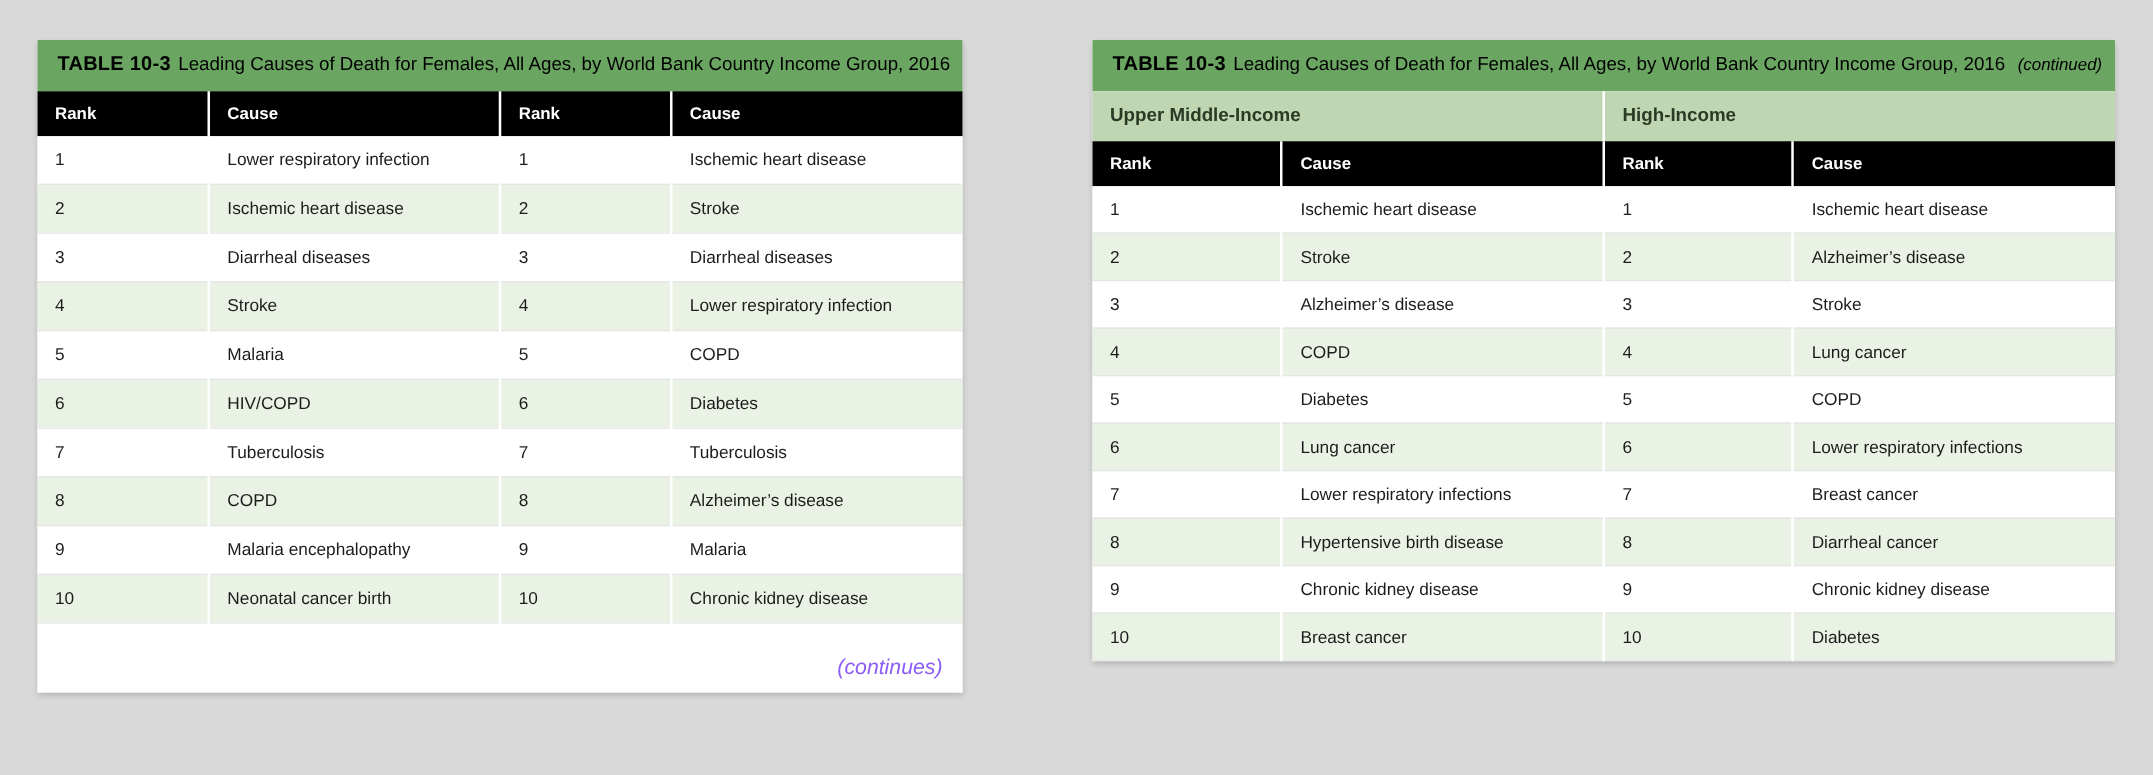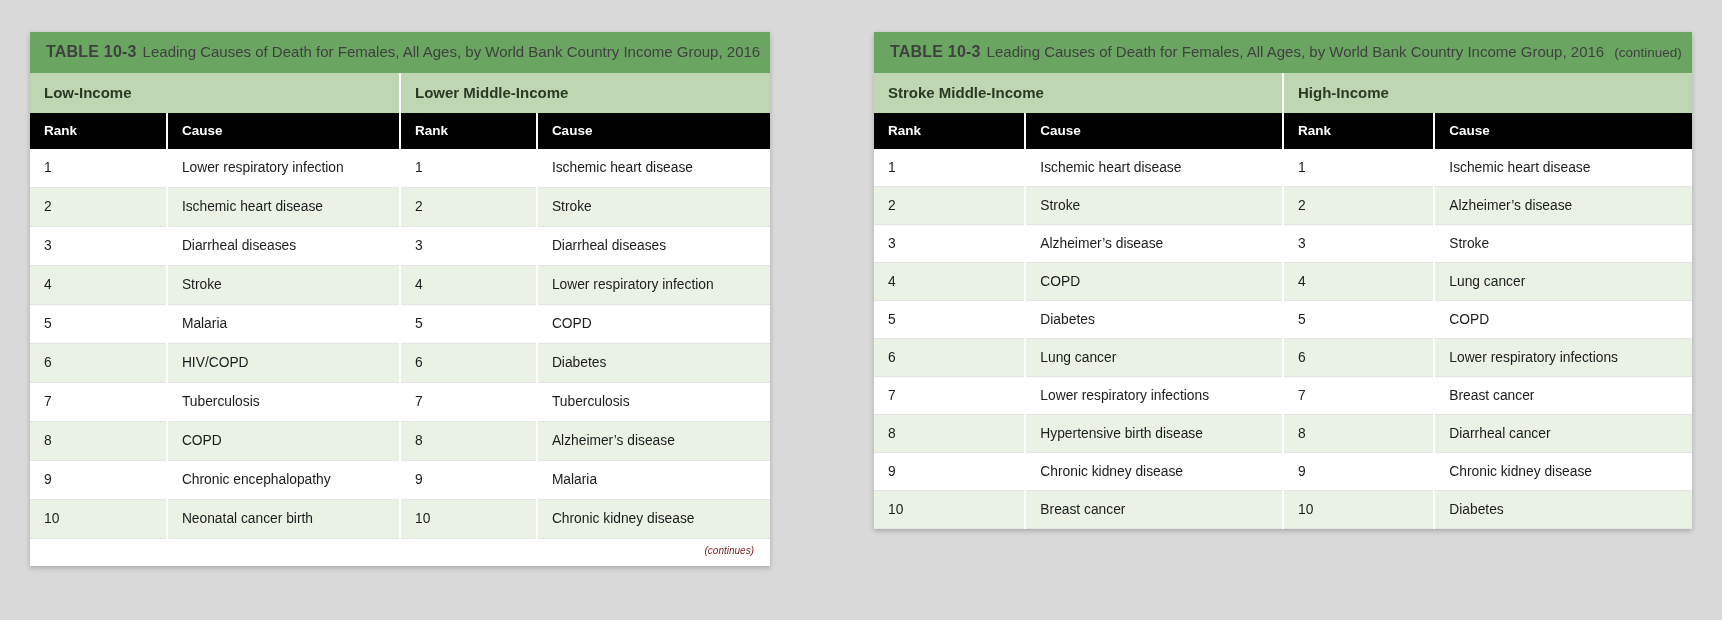--- a/index.html
+++ b/index.html
@@ -27,38 +27,39 @@
     top: 32px;
     width: 740px;
   }
   #table-right {
     left: 874px;
     top: 32px;
     width: 818px;
   }
   .table-title {
     background: #6aa661;
-    color: #404040;
+    color: #000000;
     padding: 11px 16px 12px 16px;
     font-size: 15.5px;
     line-height: 1.1;
     white-space: nowrap;
     overflow: hidden;
   }
   .table-title .tnum {
     font-weight: bold;
     letter-spacing: 0.2px;
     font-size: 16px;
   }
   .table-title .ttext {
     font-weight: normal;
     font-size: 15px;
     margin-left: 6px;
   }
   .table-title .tcont {
+    font-style: italic;
     font-size: 13.5px;
     margin-left: 10px;
   }
   table.tbl {
     border-collapse: collapse;
     width: 100%;
     table-layout: fixed;
   }
   table.tbl td, table.tbl th {
     text-align: left;
@@ -93,24 +94,24 @@
   .body-row.alt td {
     background: #eaf2e5;
   }
   .body-row.plain td {
     background: #ffffff;
   }
   #table-left .body-row td { padding-top: 11.5px; padding-bottom: 11.5px; }
   .footnote {
     background: #ffffff;
     text-align: right;
-    font-size: 10px;
+    font-size: 17px;
     font-style: italic;
-    color: #7f1d1d;
-    padding: 6px 16px 10px 0;
+    color: #8b5cf6;
+    padding: 25px 16px 10px 0;
   }
   .col-rank-l { width: 18.5%; }
   .col-cause-l { width: 31.5%; }
   .col-rank-r { width: 18.5%; }
   .col-cause-r { width: 31.5%; }
 </style>
 </head>
 <body>
 
 <div class="page">
@@ -120,24 +121,20 @@
       <span class="tnum">TABLE 10-3</span><span class="ttext">Leading Causes of Death for Females, All Ages, by World Bank Country Income Group, 2016</span><span class="tcont"></span>
     </div>
     <table class="tbl">
       <colgroup>
         <col class="col-rank-l">
           <col class="col-cause-l">
           <col class="col-rank-r">
           <col class="col-cause-r">
       </colgroup>
       <tbody>
-        <tr class="grp-row">
-          <td colspan="2">Low-Income</td>
-          <td colspan="2">Lower Middle-Income</td>
-        </tr>
         <tr class="hdr-row">
           <td>Rank</td>
           <td>Cause</td>
           <td>Rank</td>
           <td>Cause</td>
         </tr>
         <tr class="body-row plain">
           <td>1</td>
           <td>Lower respiratory infection</td>
           <td>1</td>
@@ -180,21 +177,21 @@
           <td>Tuberculosis</td>
         </tr>
         <tr class="body-row alt">
           <td>8</td>
           <td>COPD</td>
           <td>8</td>
           <td>Alzheimer’s disease</td>
         </tr>
         <tr class="body-row plain">
           <td>9</td>
-          <td>Chronic encephalopathy</td>
+          <td>Malaria encephalopathy</td>
           <td>9</td>
           <td>Malaria</td>
         </tr>
         <tr class="body-row alt">
           <td>10</td>
           <td>Neonatal cancer birth</td>
           <td>10</td>
           <td>Chronic kidney disease</td>
         </tr>
       </tbody>
@@ -208,21 +205,21 @@
     </div>
     <table class="tbl">
       <colgroup>
         <col class="col-rank-l">
           <col class="col-cause-l">
           <col class="col-rank-r">
           <col class="col-cause-r">
       </colgroup>
       <tbody>
         <tr class="grp-row">
-          <td colspan="2">Stroke Middle-Income</td>
+          <td colspan="2">Upper Middle-Income</td>
           <td colspan="2">High-Income</td>
         </tr>
         <tr class="hdr-row">
           <td>Rank</td>
           <td>Cause</td>
           <td>Rank</td>
           <td>Cause</td>
         </tr>
         <tr class="body-row plain">
           <td>1</td>

